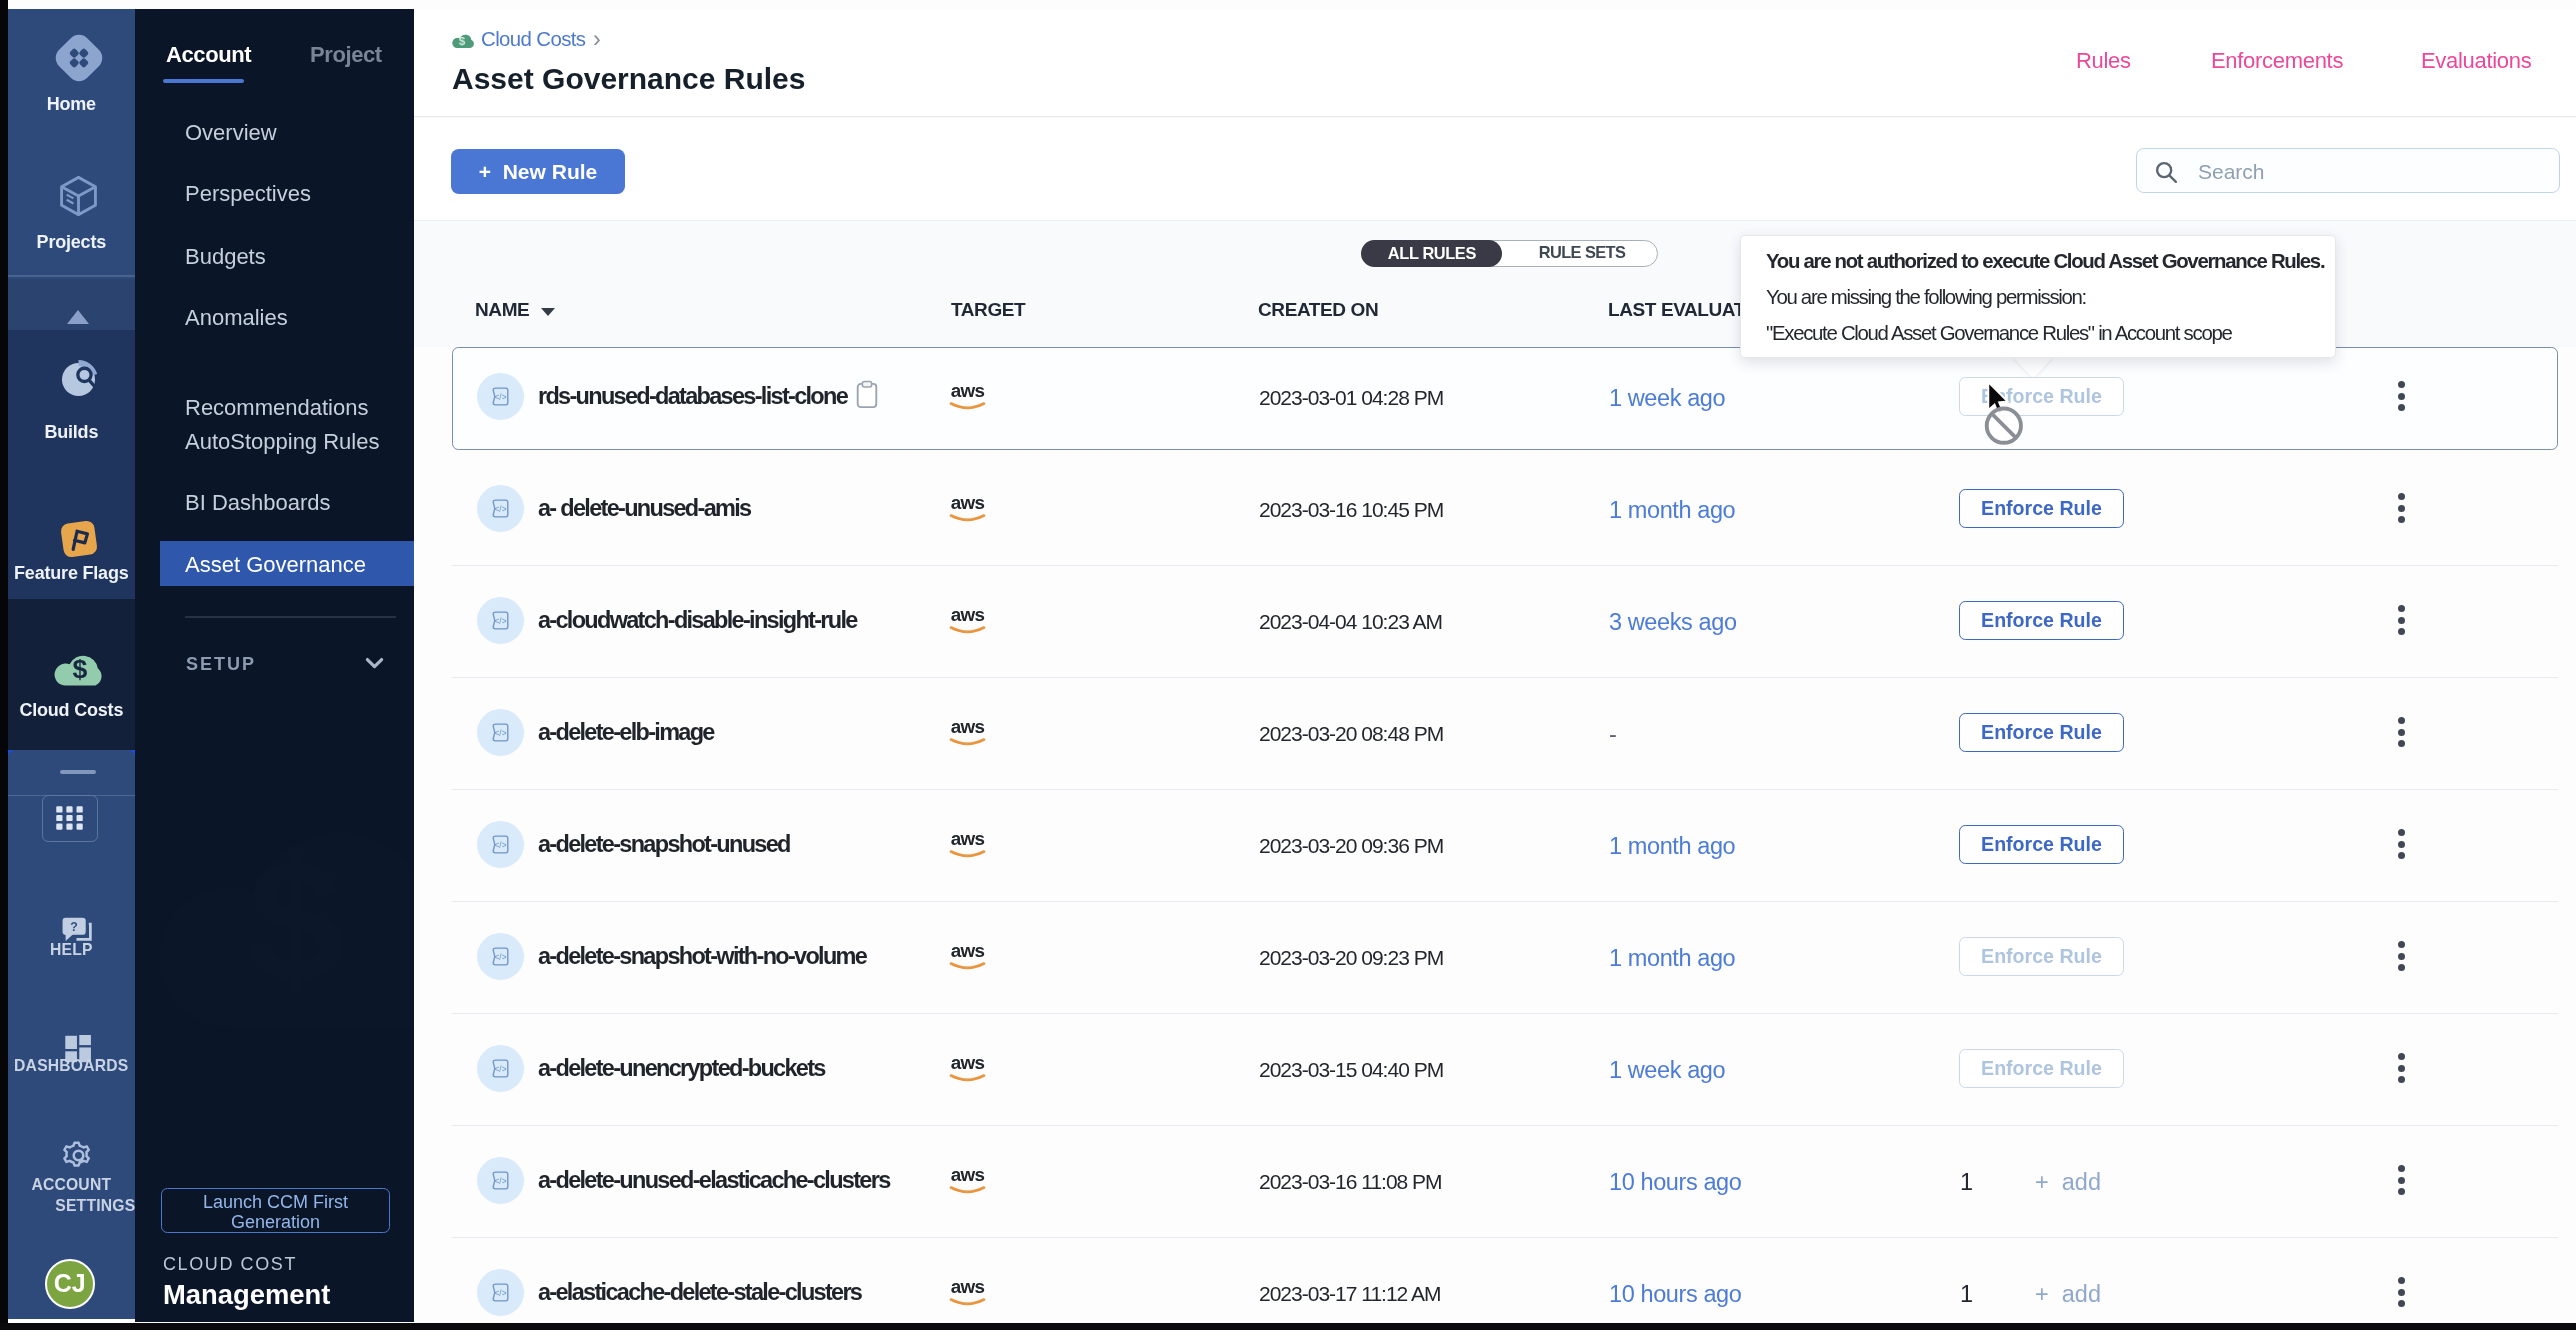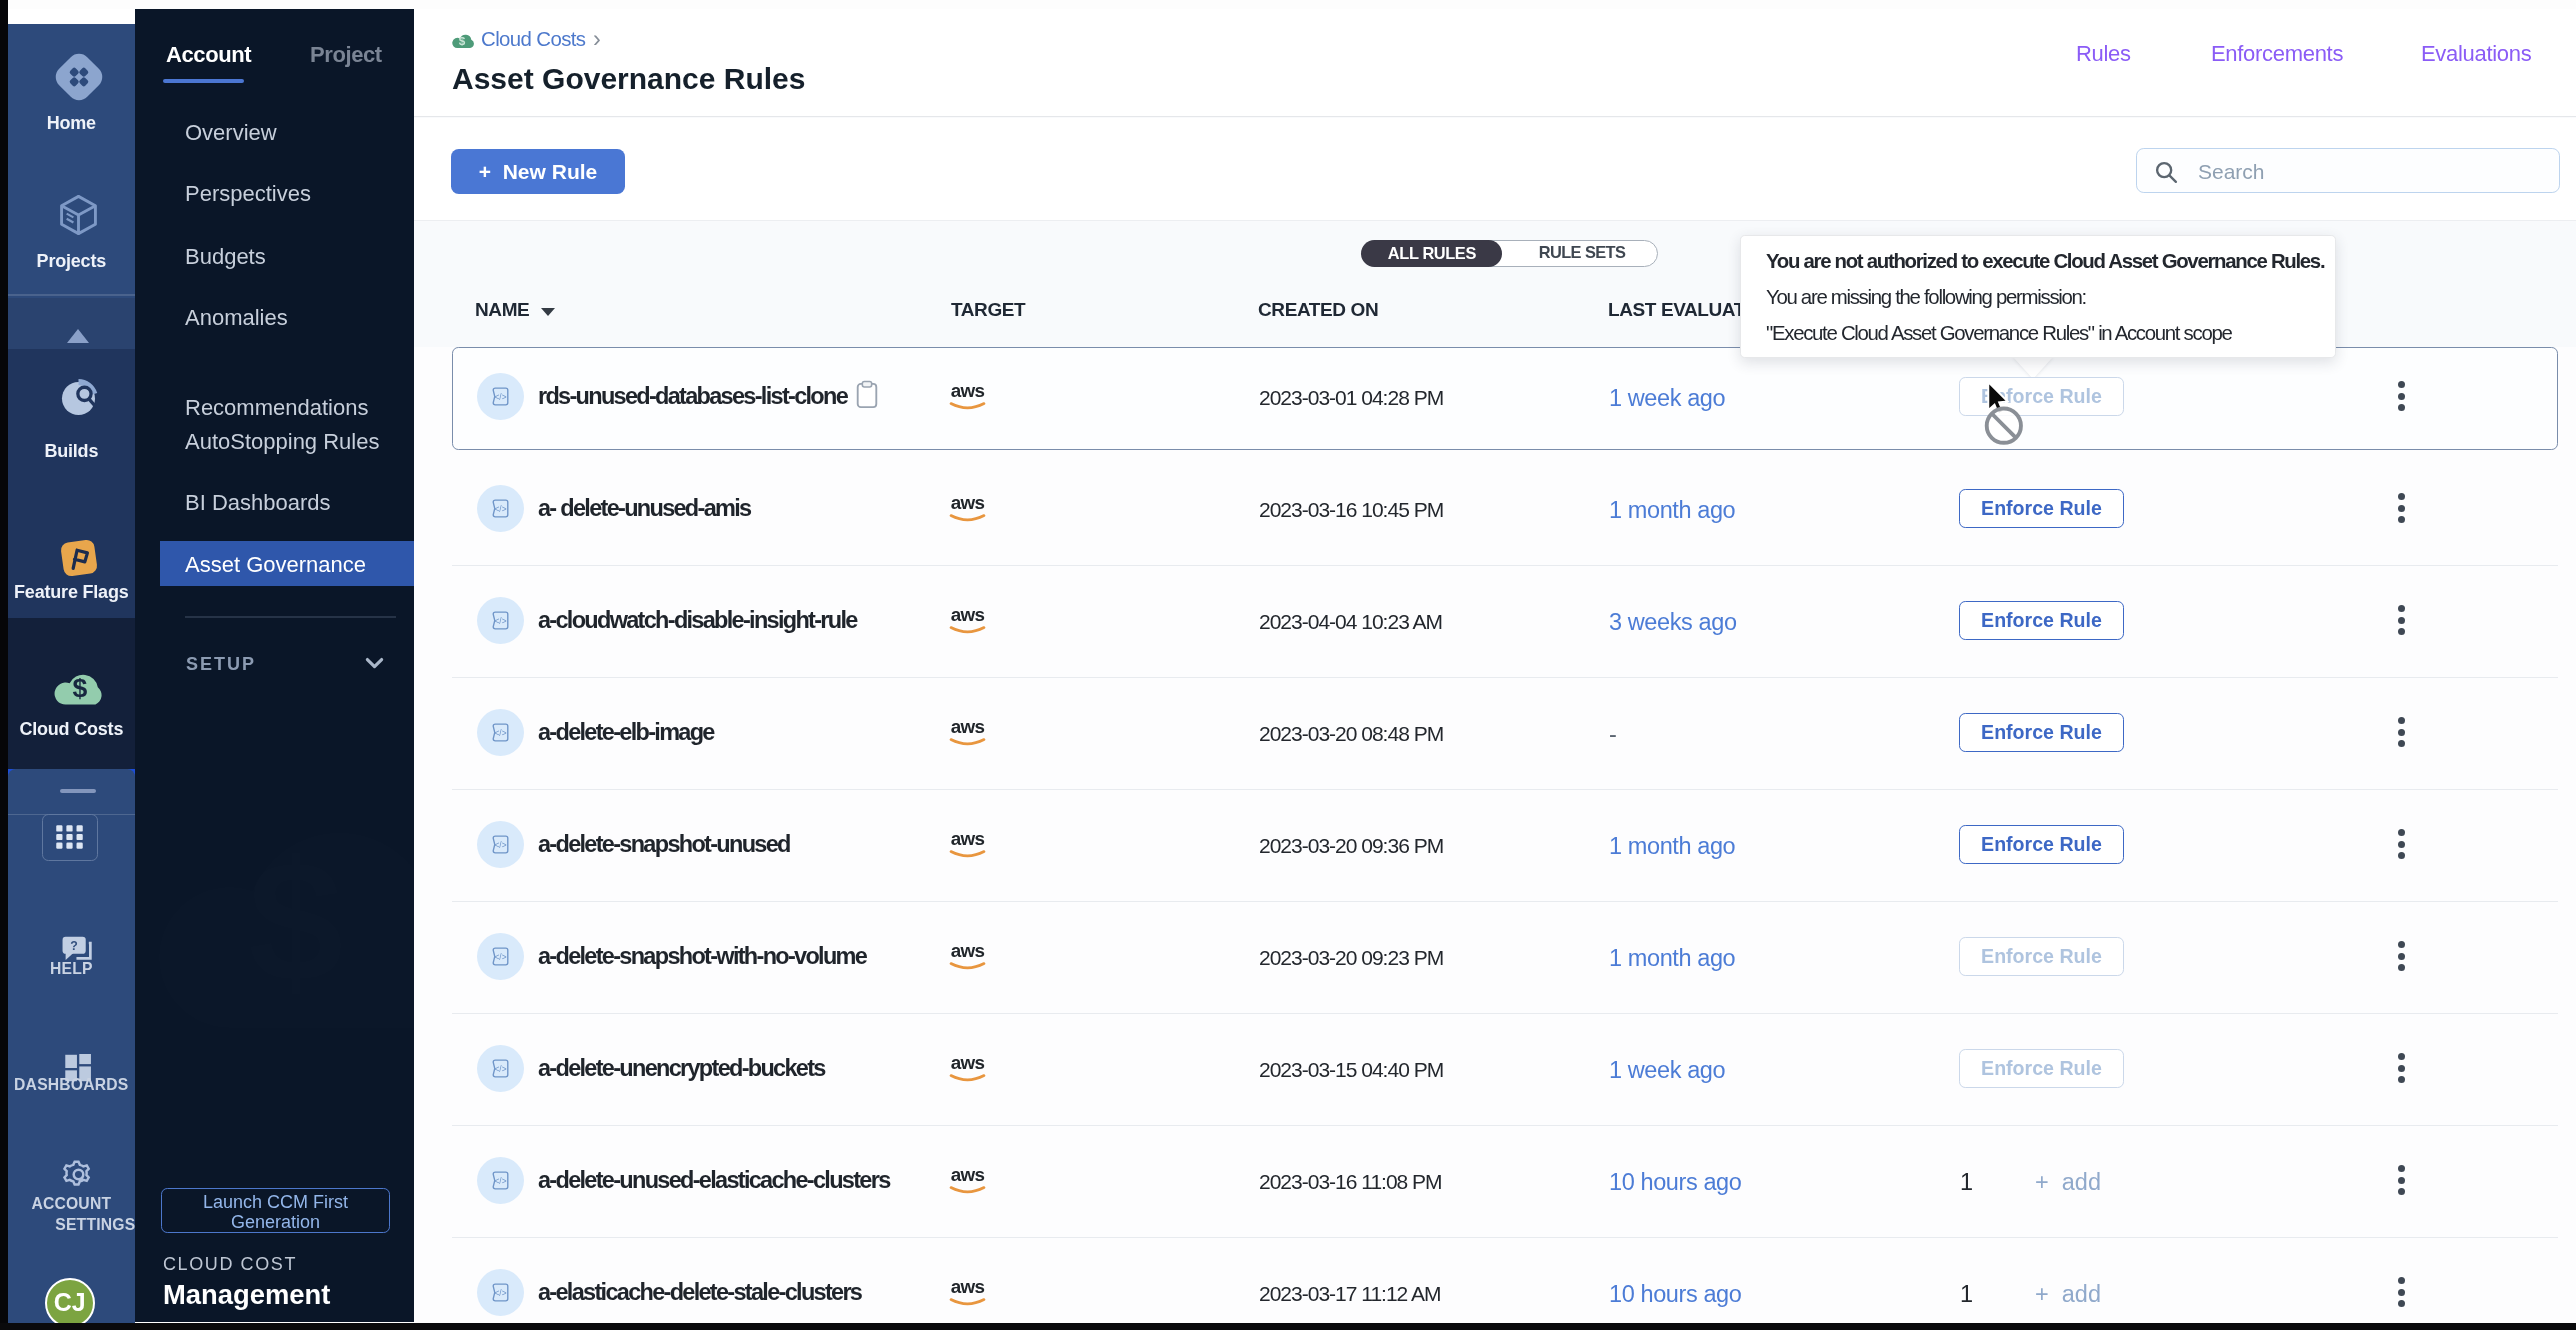--- a/index.html
+++ b/index.html
@@ -7,21 +7,21 @@
 body { font-family:"Liberation Sans", sans-serif; position:relative; background:#fff; overflow:hidden; }
 .abs { position:absolute; }
 #page { position:absolute; left:0; top:0; width:2576px; height:1331px; background:#fff; }
 
 
 #topstrip { left:0; top:0; width:2576px; height:9.4px; background:#fdfdfd; }
 #leftedge { left:0; top:0; width:7.8px; height:1331px; background:#060608; }
 #bottombar { left:0; top:1323px; width:2576px; height:7.8px; background:#0a0a0c; }
 
 
-#rail1 { left:7.8px; top:24px; width:127px; height:992px; background:#1d4ed8; }
+#rail1 { left:7.8px; top:5px; width:127px; height:992px; background:#1d4ed8; }
 .r1sec { position:absolute; left:0; width:127px; }
 .r1label { position:absolute; width:127px; text-align:center; color:#eef2f9; font-size:18px; font-weight:bold; letter-spacing:-0.2px; }
 .r1label2 { position:absolute; width:127px; text-align:center; color:#c9d3e3; font-size:15.7px; font-weight:bold; letter-spacing:0.2px; }
 
 
 #rail2 { left:135px; top:9.4px; width:279px; height:1313px; background:#0a1628; overflow:hidden; }
 .tab-account { position:absolute; left:31px; top:33px; color:#ffffff; font-size:22px; font-weight:bold; letter-spacing:-0.4px; }
 .tab-underline { position:absolute; left:28px; top:70px; width:81px; height:3.9px; background:#4b76d2; border-radius:2.3px; }
 .tab-project { position:absolute; left:175px; top:33px; color:#7a8494; font-size:22px; font-weight:bold; letter-spacing:-0.4px; }
 .menuitem { position:absolute; left:50px; color:#c7cfdb; font-size:22px; }
@@ -33,21 +33,21 @@
 .cloudcost1 { position:absolute; left:28px; top:1245px; color:#bfc7d4; font-size:18px; letter-spacing:1.6px; }
 .cloudcost2 { position:absolute; left:28px; top:1270px; color:#ffffff; font-size:27.4px; font-weight:bold; }
 
 
 #main { left:414px; top:9.4px; width:2162px; height:1313px; background:#f9fafc; }
 #mhead { position:absolute; left:0; top:0; width:2162px; height:108px; background:#ffffff; border-bottom:0.8px solid #e5e7ea; }
 #mtool { position:absolute; left:0; top:109px; width:2162px; height:103px; background:#ffffff; border-bottom:0.8px solid #eceef1; }
 .crumbtxt { position:absolute; left:67px; top:19px; color:#4d79cc; font-size:20.4px; letter-spacing:-0.6px; }
 .crumbchev { position:absolute; left:179px; top:16.4px; color:#868e98; font-size:23.5px; }
 .pagetitle { position:absolute; left:38px; top:53px; color:#15202b; font-size:30px; font-weight:bold; }
-.toplink { position:absolute; top:32px; color:#8b5cf6; font-size:22px; font-weight:500; letter-spacing:-0.3px; }
+.toplink { position:absolute; top:39px; color:#ec4899; font-size:22px; font-weight:500; letter-spacing:-0.3px; }
 .newrule { position:absolute; left:37px; top:31px; width:174px; height:45px; background:#4a77d4; border-radius:7.8px; color:#ffffff; font-size:21px; font-weight:bold; text-align:center; line-height:45px; }
 .search { position:absolute; left:1722px; top:30px; width:424px; height:45px; background:#fdfeff; border:1.6px solid #bdd4ee; border-radius:7.8px; }
 .search span { position:absolute; left:61px; top:10.2px; color:#8fa0b2; font-size:21px; }
 
 
 #content { position:absolute; left:0; top:213px; width:2162px; height:1100px; background:#f8fafc; }
 #rowsbg { position:absolute; left:0px; top:125px; width:2162px; height:976px; background:#fdfdfe; }
 .toggle { position:absolute; left:948px; top:18px; width:296px; height:27px; border:1.6px solid #a8b0ba; border-radius:14px; background:#fff; }
 .togdark { position:absolute; left:-1.6px; top:-1.6px; width:141px; height:27px; background:#3a3946; border-radius:14px; color:#fff; font-size:16.4px; font-weight:bold; letter-spacing:-0.4px; text-align:center; line-height:27px; }
 .toglight { position:absolute; left:143px; top:0px; width:152px; height:23.5px; color:#3f4751; font-size:16.4px; font-weight:bold; letter-spacing:-0.6px; text-align:center; line-height:23.5px; }

